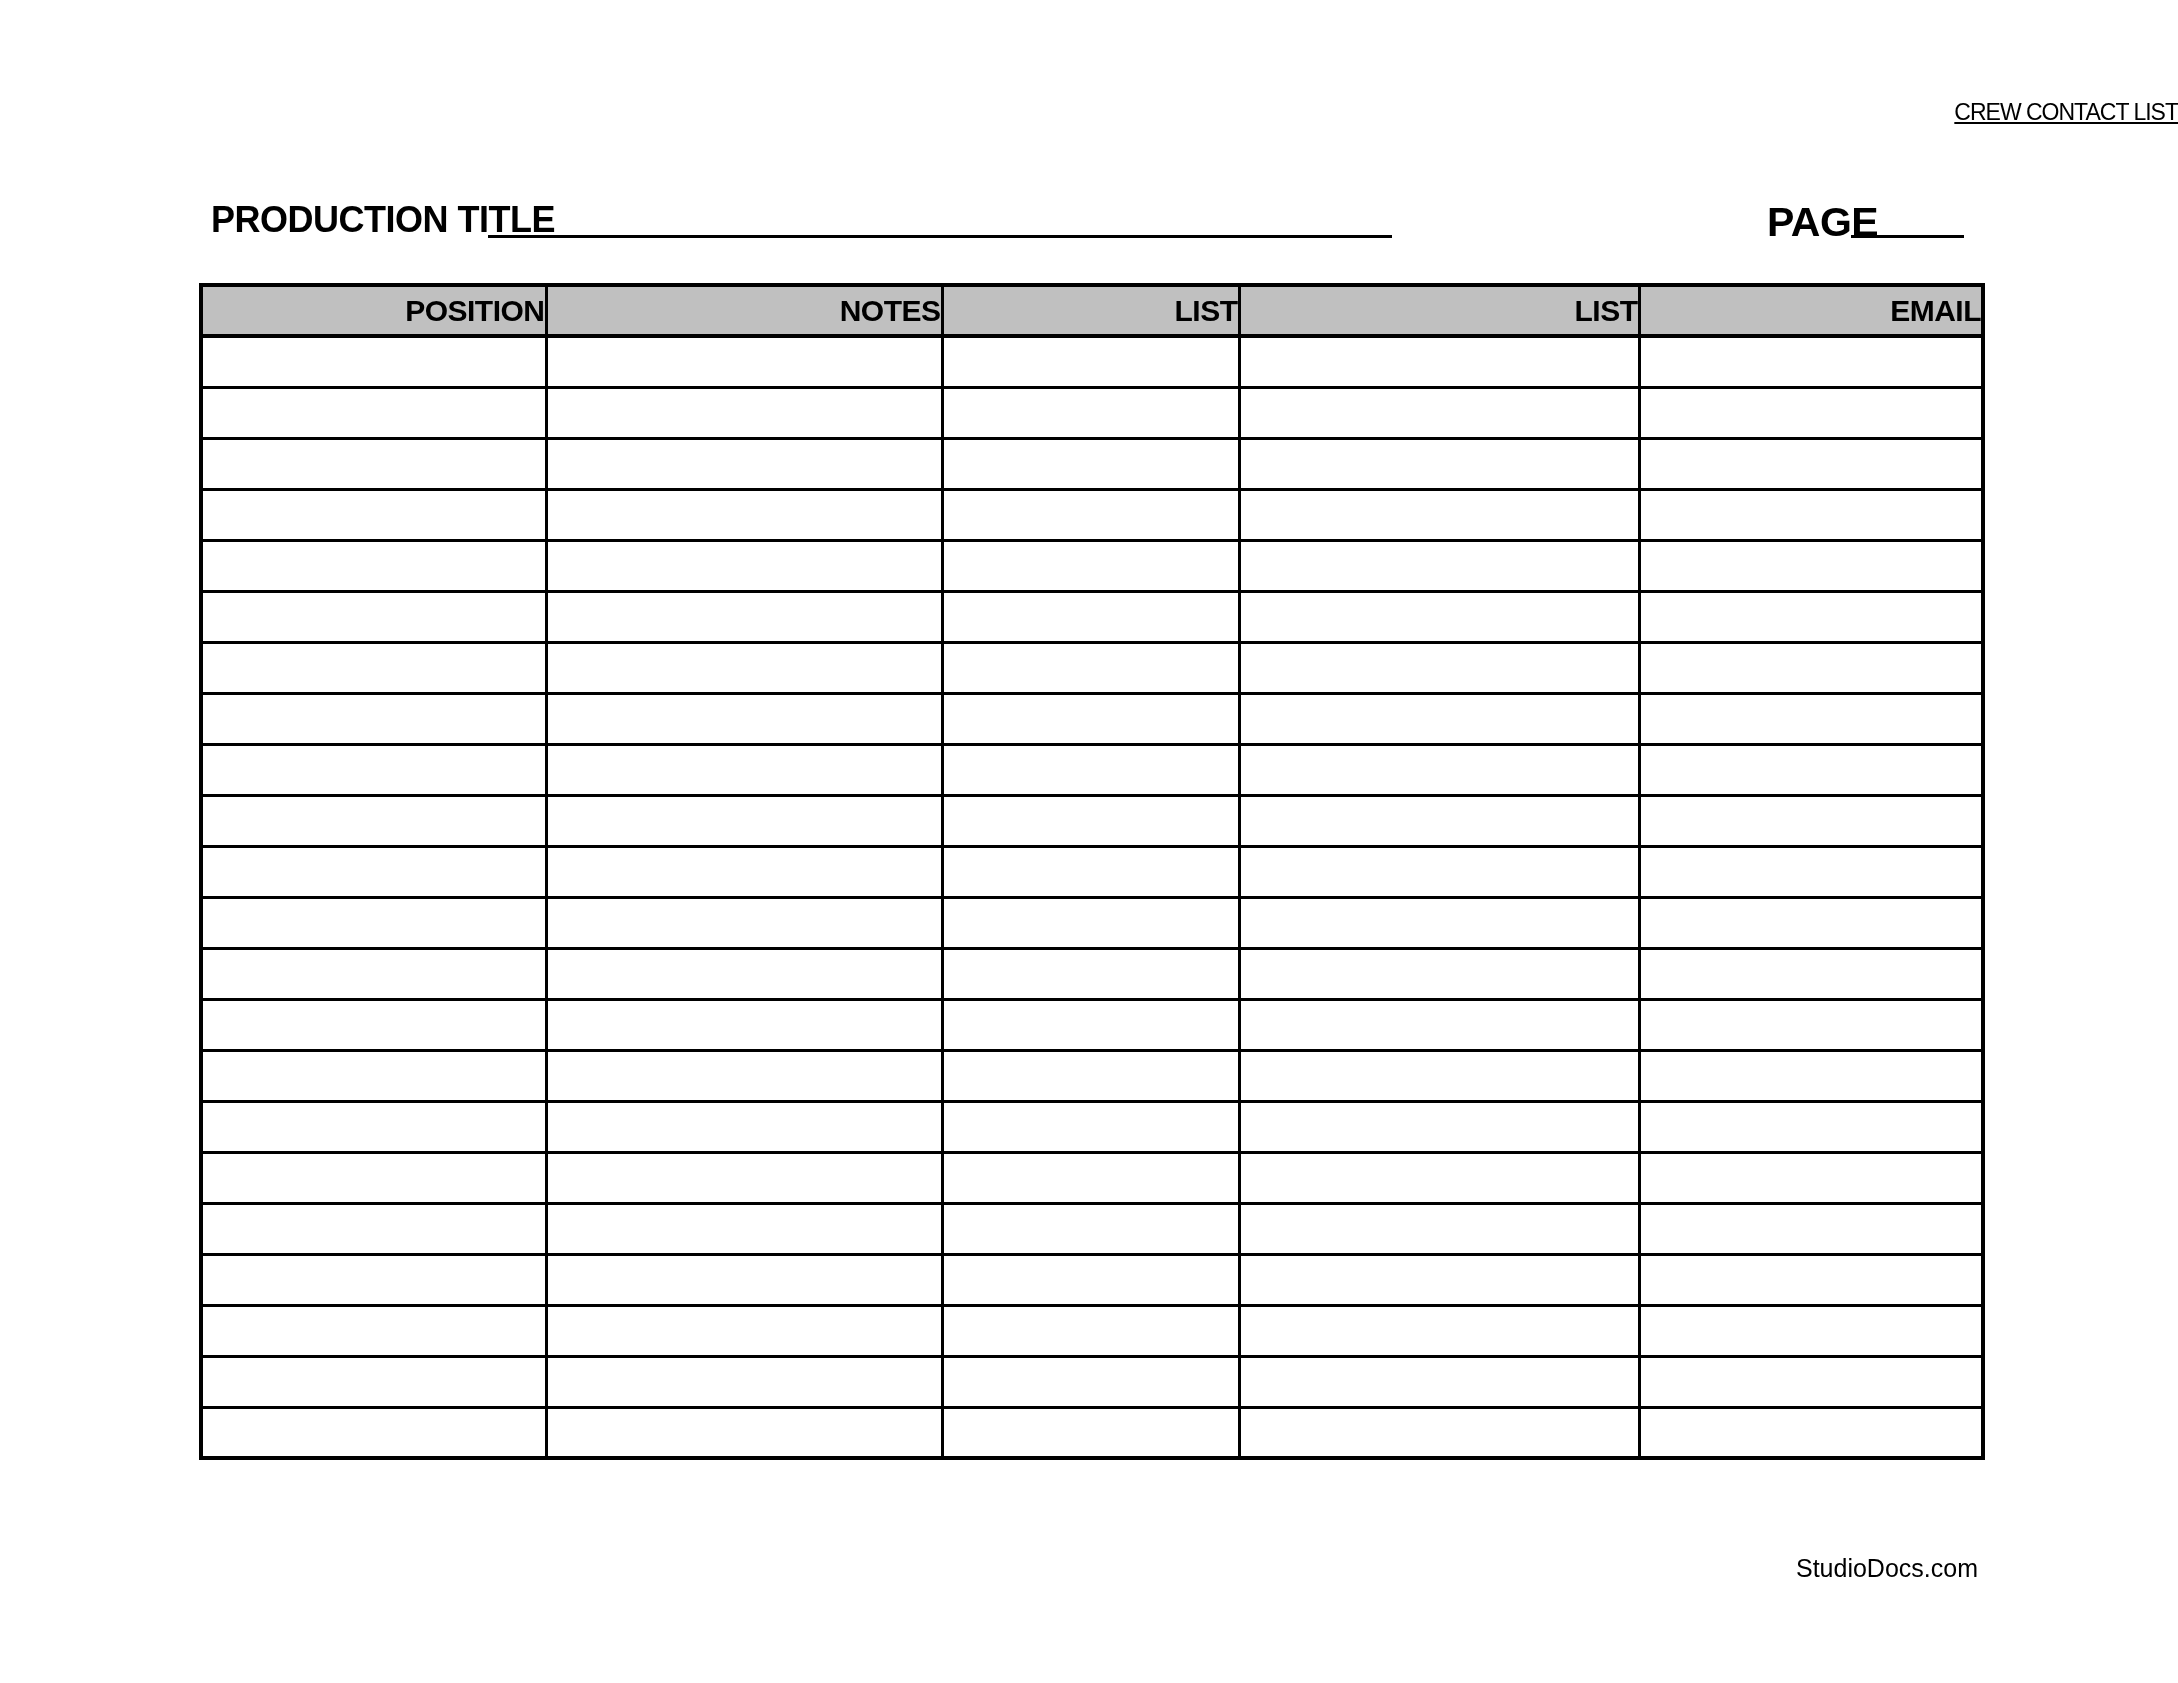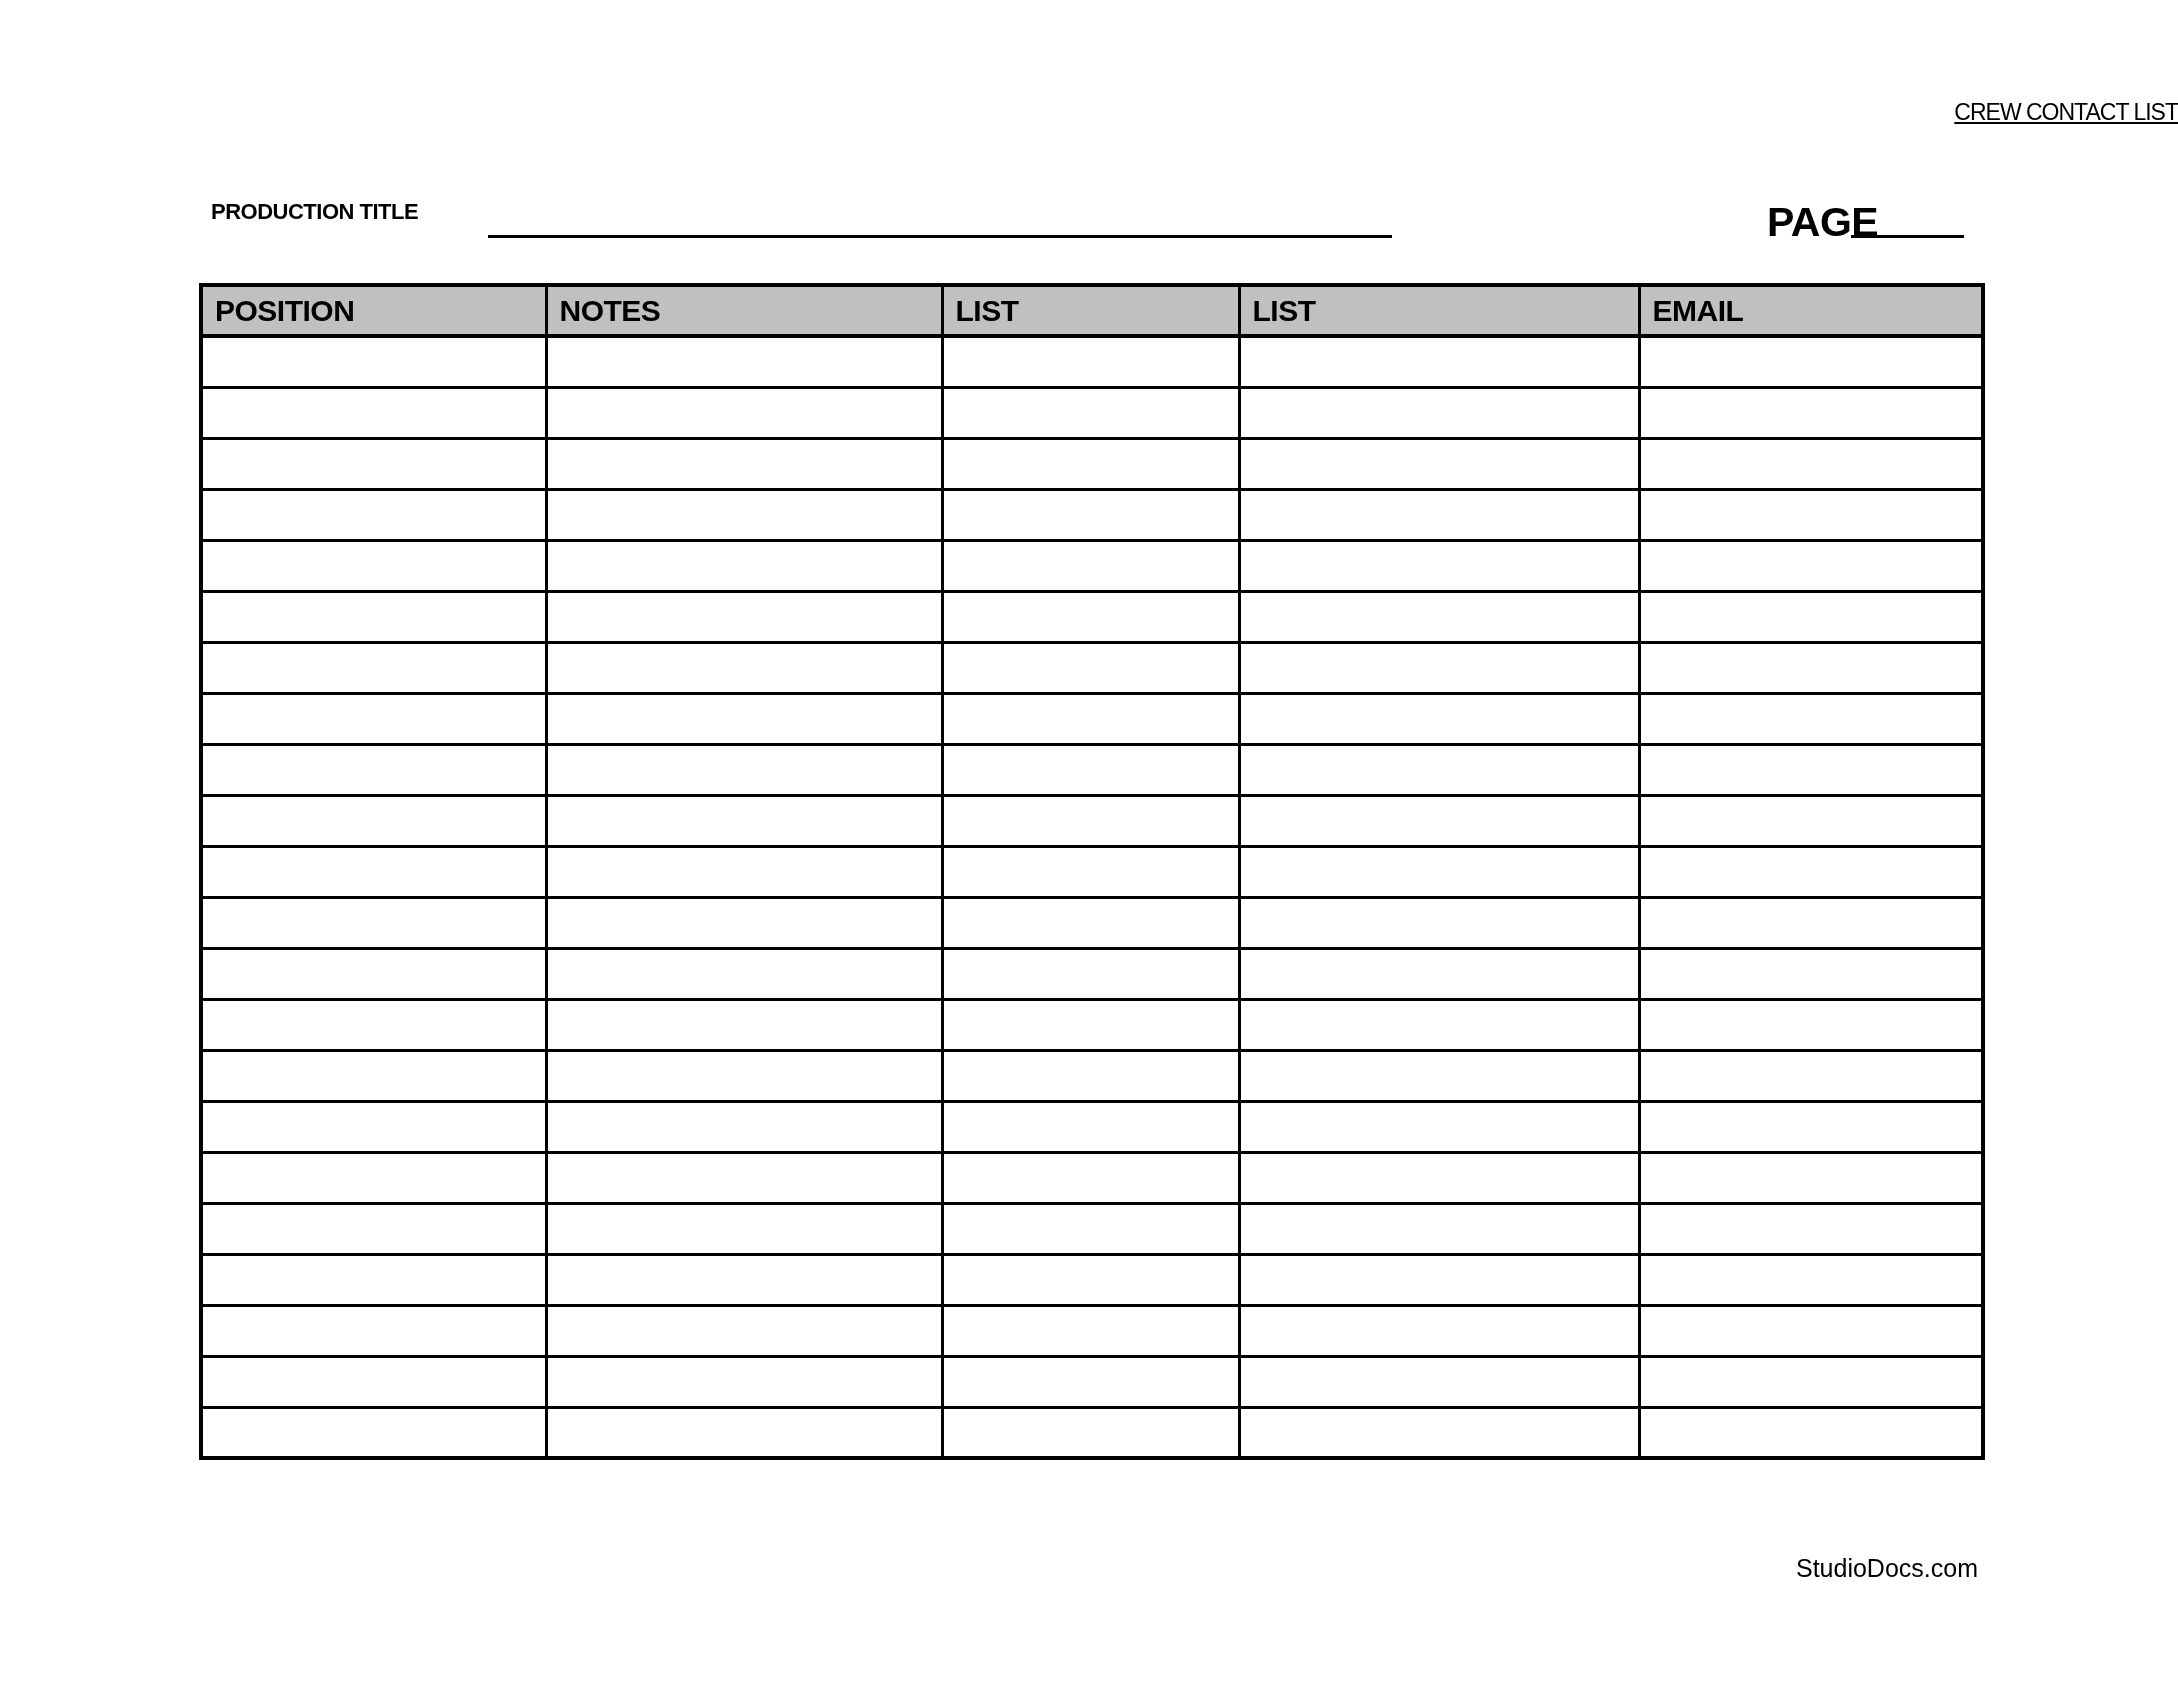--- a/index.html
+++ b/index.html
@@ -21,21 +21,21 @@
     top:99px;left:0;right:0;
     text-align:right;
     font-size:23px;
     letter-spacing:-1px;
     white-space:nowrap;
     text-decoration:underline;
   }
   .prod-label{
     position:absolute;
     left:211px;top:199px;
-    font-size:22px;font-weight:bold;
+    font-size:36px;font-weight:bold;
     letter-spacing:-0.5px;
     white-space:nowrap;
   }
   .prod-line{
     position:absolute;
     left:488px;top:202px;
     width:904px;height:33px;
     border-bottom:3px solid var(--border-color);
   }
   .page-label{
@@ -65,21 +65,21 @@
     padding:0 0 0 12px;
     vertical-align:middle;
     overflow:hidden;
   }
   table.crew-table thead tr{
     height:51px;
   }
   table.crew-table th{
     background:var(--header-bg);
     border-bottom-width:4px;
-    text-align:left;
+    text-align:right;
     font-size:30px;
     font-weight:bold;
     letter-spacing:-0.5px;
     white-space:nowrap;
   }
   table.crew-table tbody tr{
     height:51px;
   }
   table.crew-table td{
     font-size:26px;

